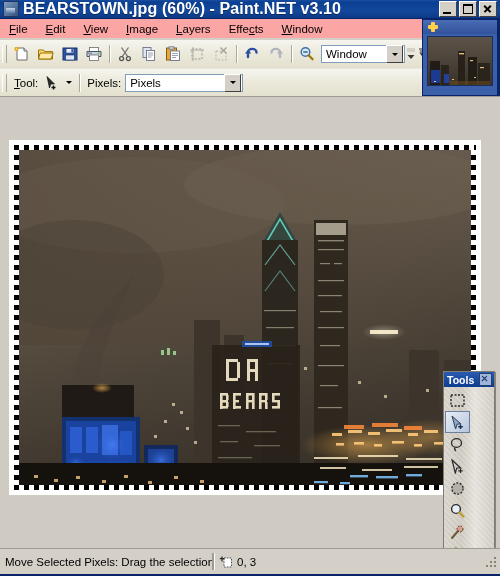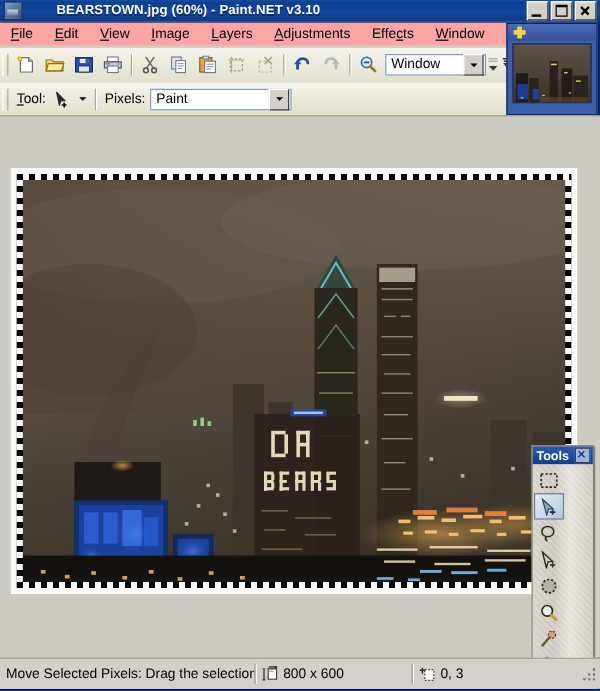--- a/index.html
+++ b/index.html
@@ -28,24 +28,23 @@
   .tb-icon{
     width:14px;height:14px;margin-left:3px;margin-right:4px;
     background:linear-gradient(135deg,#7f9fc4,#35507a);
     border:1px solid #20345c;position:relative;flex:none;
   }
   .tb-icon:after{
     content:"";position:absolute;left:2px;top:6px;width:9px;height:5px;
     background:linear-gradient(to bottom,#c9d6e8,#5b7ba8);
   }
   .tb-title{
-    color:#ffffff;font-weight:bold;font-size:11px;
+    color:#ffffff;font-weight:bold;font-size:16px;
     white-space:nowrap;flex:1;letter-spacing:.1px;
     text-shadow:0 1px 0 rgba(0,0,0,.4);
-    margin-left:24px;
   }
   .tb-buttons{display:flex;gap:2px;margin-right:3px;flex:none;}
   .tb-btn{
     width:16px;height:14px;background:#d4d0c8;
     border:1px solid;border-color:#ffffff #404040 #404040 #ffffff;
     position:relative;cursor:default;
   }
   .tb-btn i{position:absolute;background:#000;display:block;}
   .b-min i{left:3px;bottom:2px;width:8px;height:2px;}
   .b-max i{left:3px;top:2px;width:8px;height:7px;background:transparent;border:1px solid #000;border-top-width:2px;}
@@ -241,21 +240,20 @@
         </div>
     </div>
   </div>
 
   <div class="menubar">
     <div class="menu-item"><u>F</u>ile</div>
     <div class="menu-item"><u>E</u>dit</div>
     <div class="menu-item"><u>V</u>iew</div>
     <div class="menu-item"><u>I</u>mage</div>
     <div class="menu-item"><u>L</u>ayers</div>
-    <div class="menu-item"><u>A</u>djustments</div>
     <div class="menu-item">Effe<u>c</u>ts</div>
     <div class="menu-item"><u>W</u>indow</div>
   </div>
 
   <div class="toolstrip toolstrip1">
     <div class="grip"></div>
 
     <div class="tbtn">
       <span>
         <svg width="18" height="18" viewBox="0 0 18 18">
@@ -419,21 +417,21 @@
       </span>
     </div>
     <div class="tbtn" style="width:14px;">
       <span class="arrow-dn"></span>
     </div>
 
     <div class="sep"></div>
 
     <div class="lbl">Pixels:</div>
     <div class="combo" style="width:118px;">
-      <div class="cval">Paint</div>
+      <div class="cval">Pixels</div>
       <div class="carr">
           <span class="arrow-dn"></span>
         </div>
     </div>
   </div>
 
   <div class="thumbdock">
     <div class="dotrow">
       <span class="star"></span>
     </div>
@@ -777,31 +775,20 @@
         </div>
       </div>
     </div>
   </div>
 
   <div class="statusbar">
     <div class="sb-panel" style="width:212px;">
       <span>Move Selected Pixels: Drag the selection t</span>
     </div>
     <div class="sb-sep"></div>
-    <div class="sb-panel" style="width:130px;">
-      <span>
-        <svg width="14" height="14" viewBox="0 0 14 14">
-          <rect x="5.5" y="2" width="7" height="9" fill="#fff" stroke="#4a4a4a" stroke-width="1"></rect>
-          <path d="M6 2.8h6M6 4.4h4" stroke="#8a8a8a" stroke-width=".8"></path>
-          <path d="M2 2.5v9M0.8 2.5h2.4M0.8 11.5h2.4" stroke="#2a2a2a" stroke-width="1"></path>
-          <path d="M6 0.8h6.5M11 0.2l1.5 .7-1.5 .7" fill="none" stroke="#2a2a2a" stroke-width="1"></path>
-        </svg>
-      </span>
-      <span>800 x 600</span>
-    </div>
     <div class="sb-sep"></div>
     <div class="sb-panel" style="width:120px;">
       <span>
         <svg width="14" height="14" viewBox="0 0 14 14">
           <rect x="5" y="3" width="7.5" height="9" fill="#fff" stroke="#4a4a4a" stroke-width="1" stroke-dasharray="1.6 1.2"></rect>
           <path d="M3 1.5v5M0.8 3.6h4.4" stroke="#2a2a2a" stroke-width="1.2"></path>
         </svg>
       </span>
       <span>0, 3</span>
     </div>

